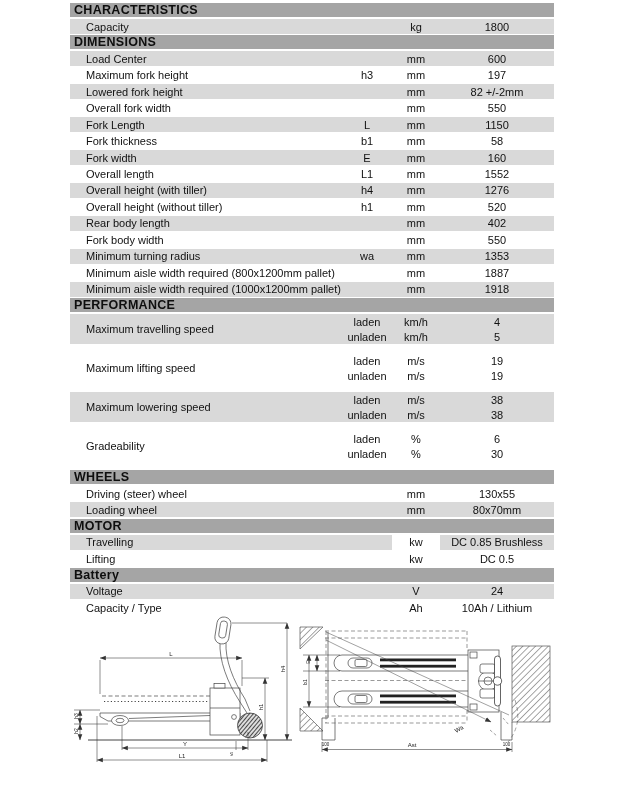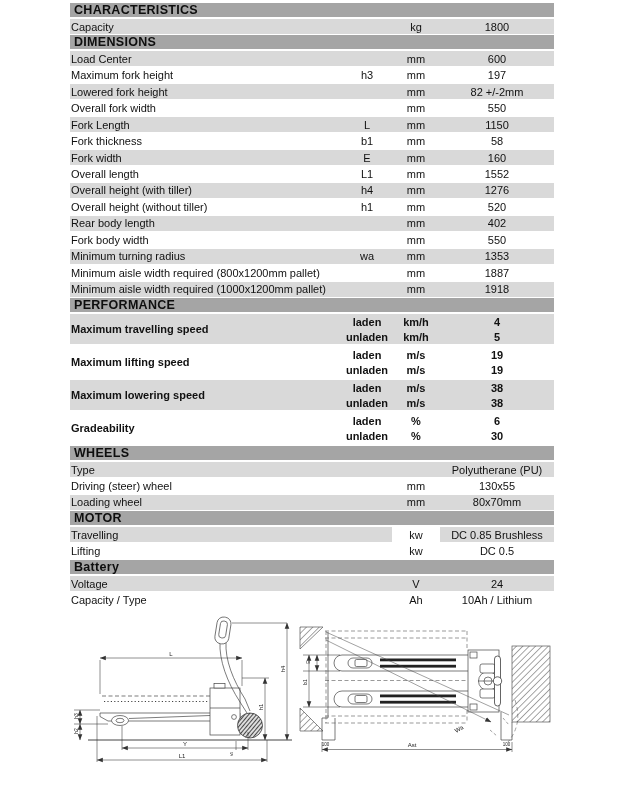--- a/index.html
+++ b/index.html
@@ -12,25 +12,25 @@
     height:14px;line-height:15.5px;background:var(--sec-bg,#a5a5a5);
     font-weight:bold;font-size:12.5px;letter-spacing:.3px;padding-left:4px;
     margin-bottom:2px;color:#0e0e0e;
   }
   .row{
     display:grid;grid-template-columns:272px 50px 48px 1fr;
     height:15px;margin-bottom:1.45px;
   }
   .group{
     display:grid;grid-template-columns:272px 50px 48px 1fr;
-    grid-auto-rows:15px;margin-bottom:3px;font-weight:bold;
+    grid-auto-rows:15px;margin-bottom:9px;
   }
   .alt{background:var(--row-bg,#d9d9d9);}
   .c{font-size:11px;display:flex;align-items:center;justify-content:center;white-space:nowrap;}
-  .c.label{justify-content:flex-start;padding-left:1px;}
+  .c.label{justify-content:flex-start;padding-left:16px;}
   .glabel{grid-row:1/3;grid-column:1;}
   
   .row.cellbg{background:transparent;}
   .row.cellbg .label,.row.cellbg .sym,.row.cellbg .val{background:var(--row-bg,#d9d9d9);}
   #drawings{position:absolute;left:60px;top:612px;}
   svg text{font-family:"Liberation Sans", sans-serif;fill:#222;stroke:none;}
 </style>
 </head>
 <body>
 
@@ -164,26 +164,20 @@
     <div class="group">
       <div class="c label glabel">Gradeability</div>
       <div class="c sym">laden</div>
       <div class="c unit">%</div>
       <div class="c val">6</div>
       <div class="c sym">unladen</div>
       <div class="c unit">%</div>
       <div class="c val">30</div>
     </div>
     <div class="sec">WHEELS</div>
-    <div class="row alt">
-      <div class="c label">Type</div>
-      <div class="c sym"></div>
-      <div class="c unit"></div>
-      <div class="c val">Polyutherane (PU)</div>
-    </div>
     <div class="row">
       <div class="c label">Driving (steer) wheel</div>
       <div class="c sym"></div>
       <div class="c unit">mm</div>
       <div class="c val">130x55</div>
     </div>
     <div class="row alt">
       <div class="c label">Loading wheel</div>
       <div class="c sym"></div>
       <div class="c unit">mm</div>

